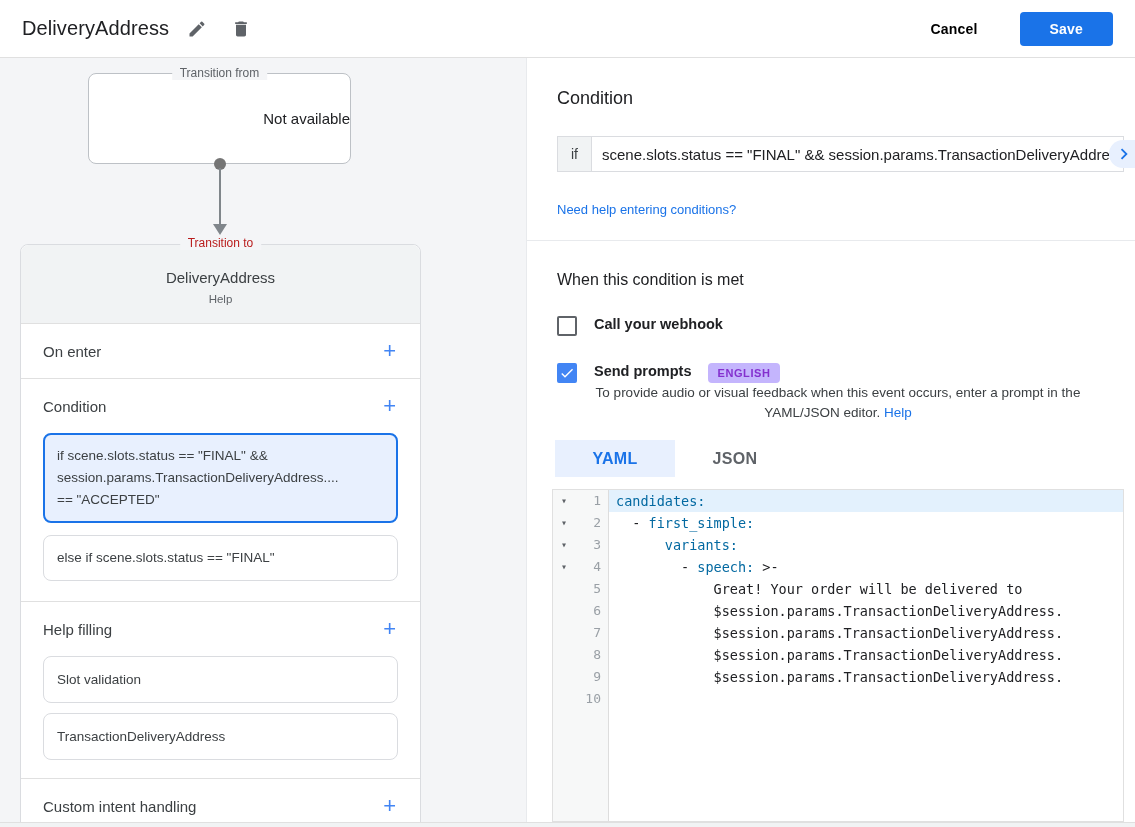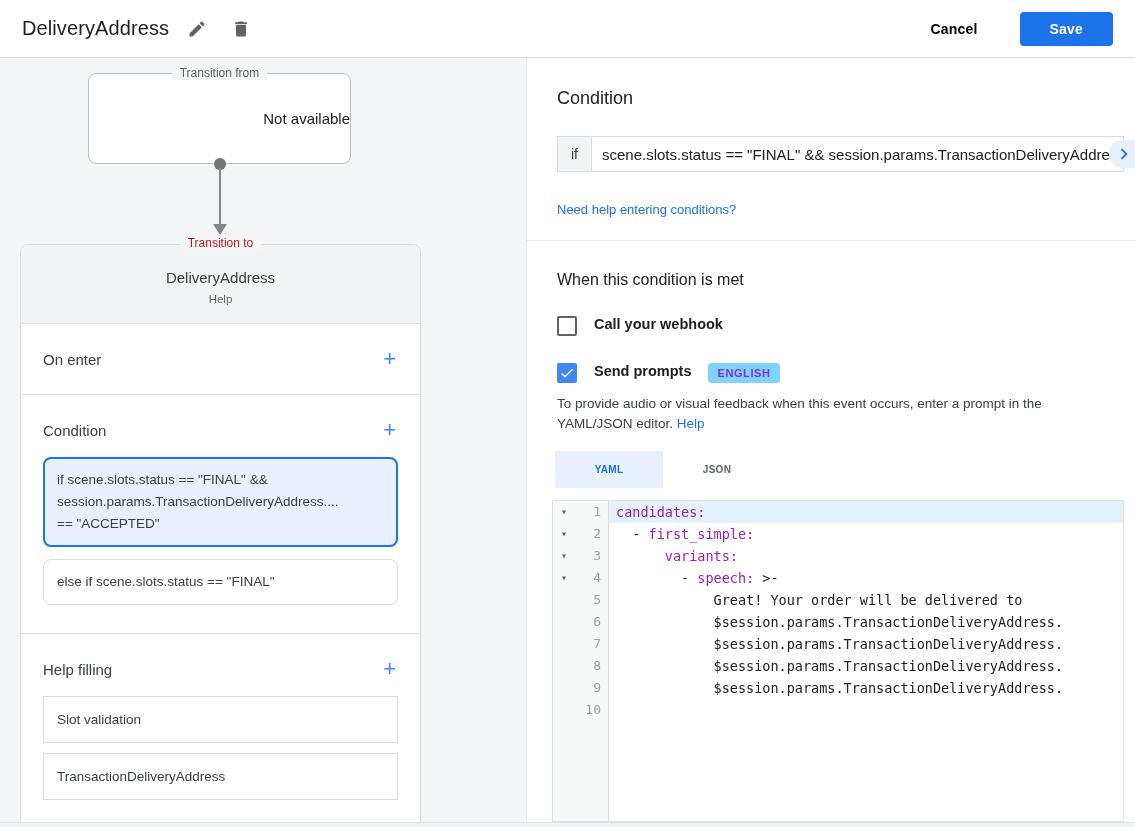--- a/index.html
+++ b/index.html
@@ -45,33 +45,33 @@
 
   
   .scene-card { position:absolute; left:20px; top:186px; width:401px; height:600px;
     background:#fff; border:1px solid #dadce0; border-radius:8px 8px 0 0; }
   .scene-legend { position:absolute; top:-9px; left:50%; transform:translateX(-50%);
     background:#f4f5f7; padding:0 8px; font-size:12px; color:#b91c1c; white-space:nowrap; }
   .scene-head { background:#f1f3f4; border-bottom:1px solid #e0e0e0;
     border-radius:8px 8px 0 0; text-align:center; padding:24px 10px 18px; }
   .scene-name { font-size:15px; color:#3c4043; }
   .scene-type { font-size:11.5px; color:#5f6368; margin-top:7px; }
-  .section { border-bottom:1px solid #e0e0e0; padding:8px 22px; background:#fff; }
+  .section { border-bottom:1px solid #e0e0e0; padding:0 22px; background:#fff; }
   .section:last-child { border-bottom:none; }
   .section-row { display:flex; align-items:center; justify-content:space-between;
     height:54px; }
   .section-label { font-size:15px; color:#3c4043; }
   .plus { color:#4285f4; font-size:22px; font-weight:400; line-height:1;
     cursor:pointer; background:none; border:none; padding:0 2px; }
   .cond-card { border:1px solid #dadce0; border-radius:8px; background:#fff;
     padding:11px 13px; font-size:13.5px; color:#3c4043; line-height:22px;
     margin-bottom:12px; cursor:pointer; }
   .cond-card.selected { background:#e8f0fe; border:2px solid #1a73e8; padding:10px 12px; }
   .section .pad-bottom { padding-bottom:8px; }
-  .slot-card { border:1px solid #dadce0; border-radius:0; background:#fff;
+  .slot-card { border:1px solid #dadce0; border-radius:8px; background:#fff;
     padding:15px 13px; font-size:13.5px; color:#3c4043; margin-bottom:10px; cursor:pointer; }
 
   
   .rp-block { margin:0 11px 0 30px; }
   .rp-title { font-size:18px; color:#202124; font-weight:400; margin-top:30px; }
   .expand-pill { position:absolute; right:0; top:82px; width:26px; height:28px;
     background:#e8f0fe; border:none; border-radius:14px 0 0 14px; cursor:pointer;
     display:flex; align-items:center; justify-content:flex-end; }
   .expand-pill svg { fill:#1a73e8; }
   .if-row { display:flex; margin-top:27px; height:36px; }
@@ -85,42 +85,42 @@
     text-decoration:none; cursor:pointer; }
   .rp-divider { height:1px; background:#e8eaed; margin-top:22px; }
   .met-title { font-size:16px; color:#202124; font-weight:400; margin-top:30px; }
   .check-row { display:flex; margin-top:27px; }
   .checkbox { width:20px; height:20px; border:2px solid #5f6368; border-radius:2px;
     background:#fff; cursor:pointer; flex:none; }
   .checkbox.checked { background:#4285f4; border-color:#4285f4; display:flex;
     align-items:center; justify-content:center; }
   .checkbox.checked svg { fill:#fff; }
   .check-label { font-size:14.5px; font-weight:700; color:#202124; margin-left:17px; }
-  .lang-badge { margin-left:17px; background:#7dd3fc; color:#8430ce; font-size:11px;
+  .lang-badge { margin-left:17px; background:#c4b5fd; color:#8430ce; font-size:11px;
     font-weight:700; letter-spacing:.6px; padding:4px 9px; border-radius:4px; }
-  .rp-desc { font-size:13.5px; color:#3c4043; line-height:20px; margin-top:11px;
-    max-width:562px; }
+  .rp-desc { font-size:13.5px; color:#3c4043; line-height:20px; 
+    max-width:562px;text-align:center; }
   .rp-desc a { color:#1a73e8; text-decoration:none; cursor:pointer; }
 
   
   .tab-bar { display:flex; margin:17px 11px 0 28px; }
-  .tab { width:108px; height:37px; display:flex; align-items:center; justify-content:center;
-    font-size:10px; font-weight:700; color:#5f6368; cursor:pointer; letter-spacing:.3px; }
+  .tab { width:120px; height:37px; display:flex; align-items:center; justify-content:center;
+    font-size:16px; font-weight:700; color:#5f6368; cursor:pointer; letter-spacing:.3px; }
   .tab.active { color:#1a73e8; background:#e8f0fe; }
   .editor { margin:12px 11px 0 25px; border:1px solid #e0e0e0; background:#fff;
     flex:1; display:flex; flex-direction:column; overflow:hidden;
     font-family:"DejaVu Sans Mono","Liberation Mono",monospace; font-size:13.5px; }
   .code-line { display:flex; height:22px; line-height:22px; }
   .gutter { width:56px; flex:none; background:#f7f8f8; border-right:1px solid #ddd;
     display:flex; align-items:center; }
   .fold { width:22px; text-align:center; color:#5f6368; font-size:10px; cursor:pointer; }
   .lnum { flex:1; text-align:right; padding-right:7px; color:#9aa0a6; font-size:13px; }
   .code-text { flex:1; padding-left:7px; white-space:pre; color:#202124; }
   .code-line.hl .code-text { background:#e3f1fd; }
-  .tok-key { color:#a21caf; }
+  .tok-key { color:#0369a1; }
   .tok-plain { color:#202124; }
   .gutter-tail { flex:1; display:flex; }
   .gutter-tail .gutter { height:100%; }
 
   
   .bottom-strip { position:fixed; left:0; bottom:0; width:1135px; height:5px;
     background:#f1f3f4; border-top:1px solid #e0e0e0; }
 </style>
 </head>
 <body>

